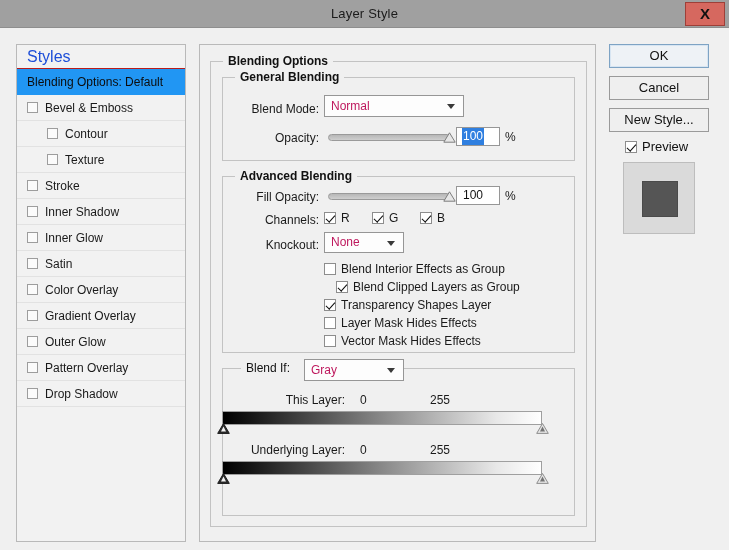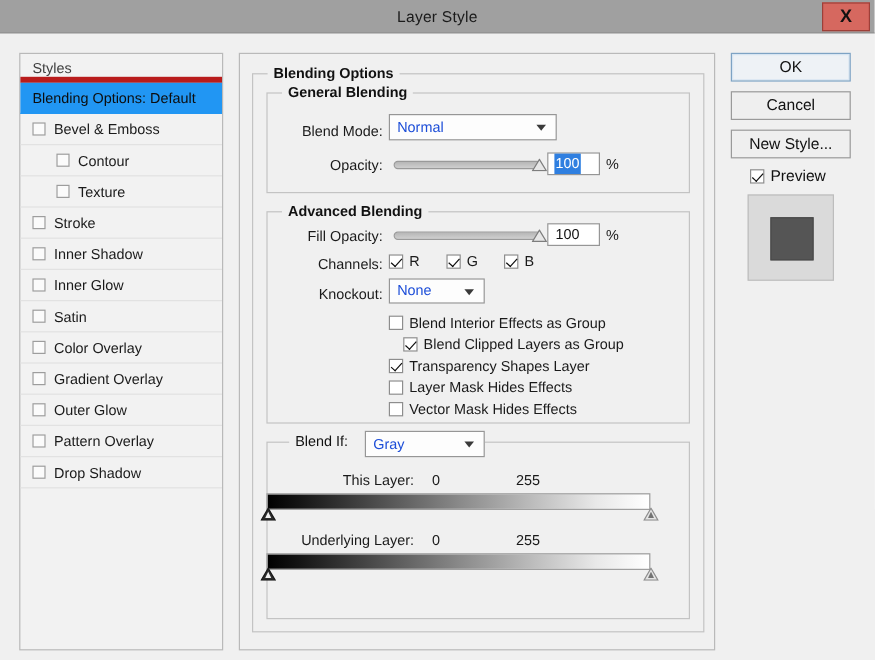--- a/index.html
+++ b/index.html
@@ -70,23 +70,23 @@
     left: 16px; top: 16px;
     width: 170px; height: 498px;
     background: #f2f2f2;
     border: 1px solid #b9b9b9;
     box-sizing: border-box;
   }
   .styles-header {
     height: 24px;
     line-height: 24px;
     padding-left: 10px;
-    font-size: 12px;
-    color: #404040;
-    border-bottom: 5px solid #b91c1c;
+    font-size: 16px;
+    color: #1d4ed8;
+    border-bottom: 1px solid #b91c1c;
     box-sizing: border-box;
   }
   .style-row {
     height: 26px;
     line-height: 26px;
     border-bottom: 1px solid #e2e2e2;
     box-sizing: border-box;
     padding-left: 10px;
     white-space: nowrap;
     cursor: pointer;
@@ -145,21 +145,21 @@
   }
   .lbl.r { text-align: right; }
 
   
   .dropdown {
     position: absolute;
     background: #fdfdfd;
     border: 1px solid #969696;
     box-sizing: border-box;
     font-size: 12px;
-    color: #1d4ed8;
+    color: #be185d;
     cursor: pointer;
   }
   .dropdown .dd-text {
     position: absolute;
     left: 6px; top: 0;
     line-height: inherit;
   }
   .dd-arrow {
     position: absolute;
     right: 8px; top: 50%;

